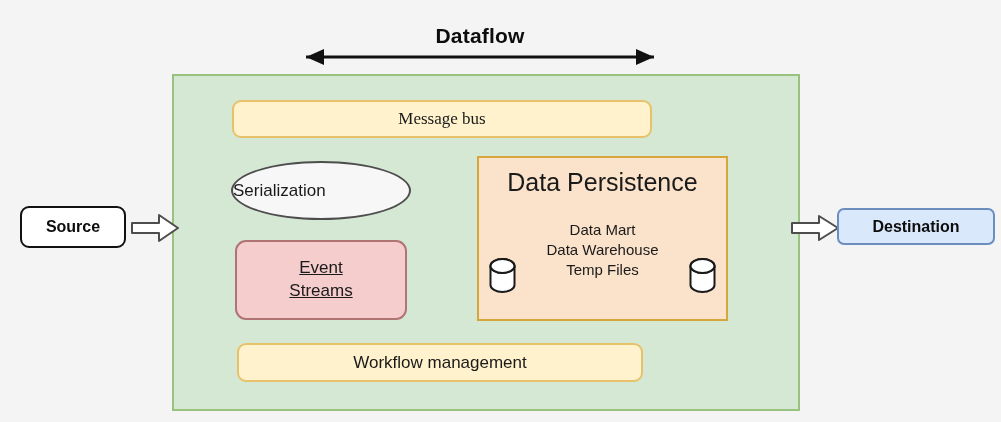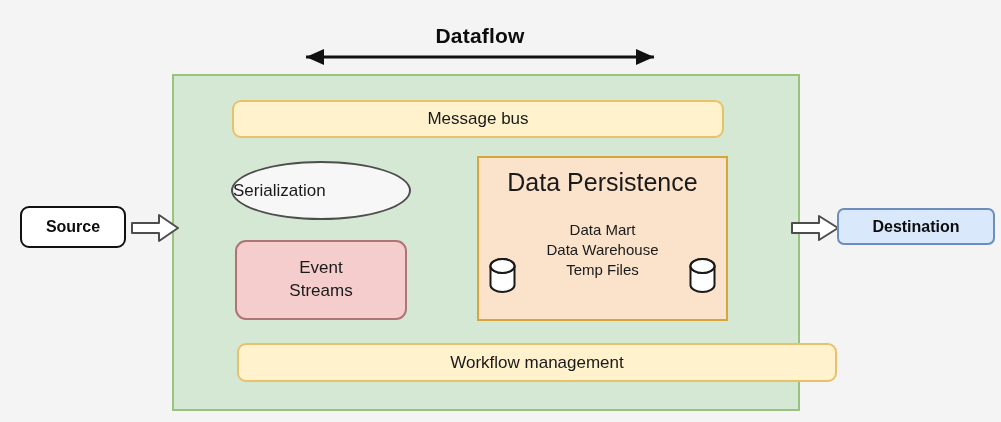--- a/index.html
+++ b/index.html
@@ -59,27 +59,28 @@
     box-sizing: border-box;
     display: flex;
     align-items: center;
     justify-content: center;
     font-size: 17px;
     color: #1a1a1a;
   }
   #message-bus {
     left: 232px;
     top: 100px;
-    width: 492px;
+    width: 420px;
     height: 38px;
+    font-family: Liberation Serif, serif;
   }
   #workflow-management {
     left: 237px;
     top: 343px;
-    width: 600px;
+    width: 406px;
     height: 39px;
   }
 
   
   #serialization {
     position: absolute;
     left: 231px;
     top: 161px;
     width: 180px;
     height: 59px;
@@ -105,20 +106,21 @@
     border: 2px solid #b07474;
     border-radius: 11px;
     box-sizing: border-box;
     display: flex;
     flex-direction: column;
     align-items: center;
     justify-content: center;
     font-size: 17px;
     line-height: 1.35;
     color: #1a1a1a;
+    text-decoration: underline;
   }
 
   
   #data-persistence {
     position: absolute;
     left: 477px;
     top: 156px;
     width: 251px;
     height: 165px;
     background: #fbe2ca;

